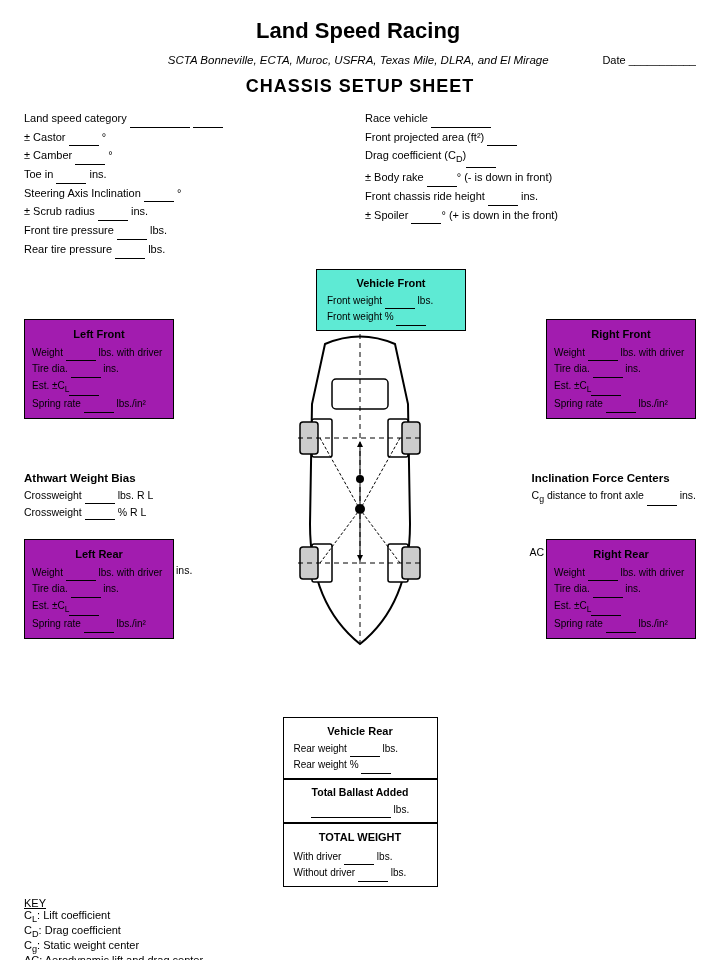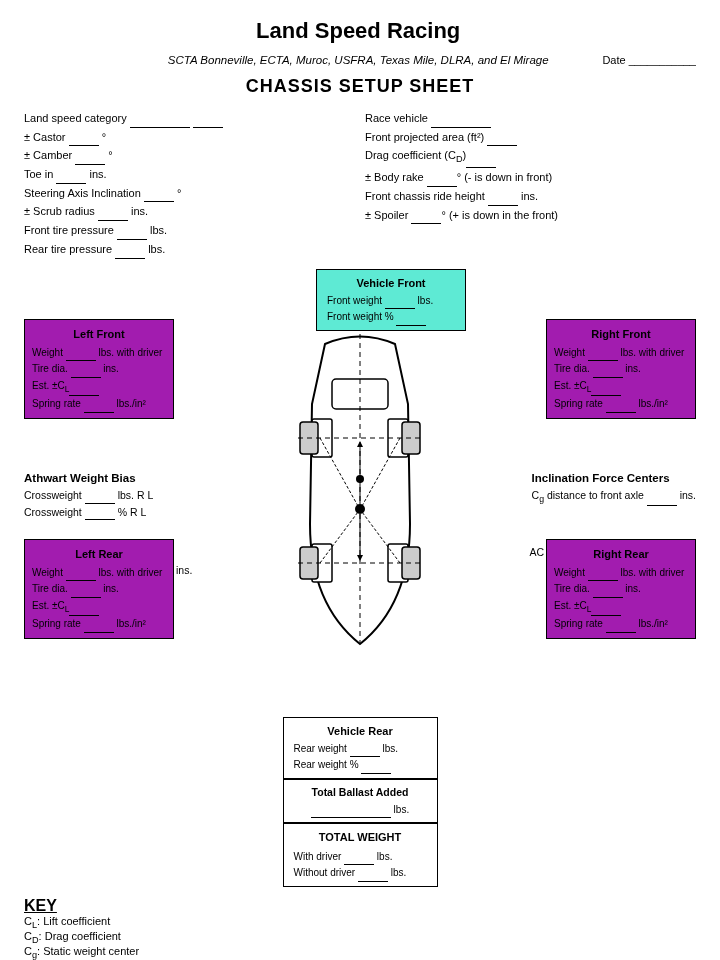--- a/index.html
+++ b/index.html
@@ -205,23 +205,23 @@
     .total-weight-box .box-title {
       font-weight: bold;
       font-size: 11px;
       text-align: center;
       margin-bottom: 2px;
     }
     .key-left {
       flex: 1;
     }
     .key-title {
-      font-weight: bold;
+      font-weight: normal;
       text-decoration: underline;
-      font-size: 16px;
+      font-size: 11px;
     }
 
     .bottom-section {
       display: flex;
       gap: 16px;
       align-items: flex-start;
     }
   </style>
 </head>
 <body>

